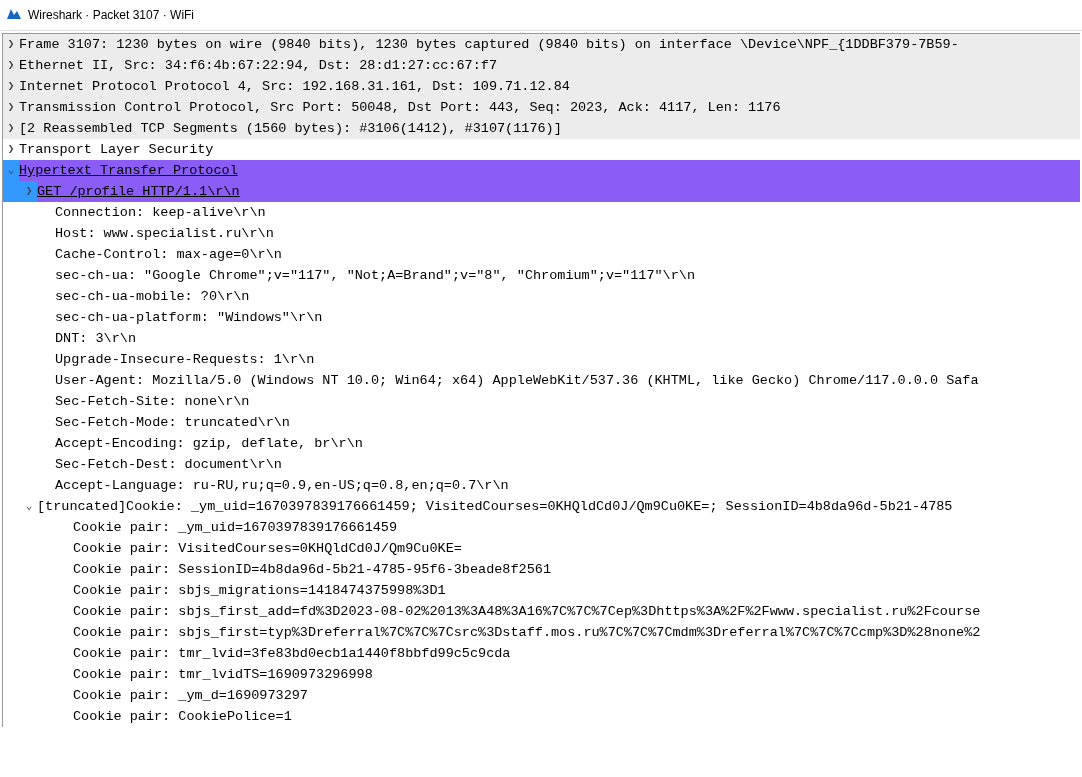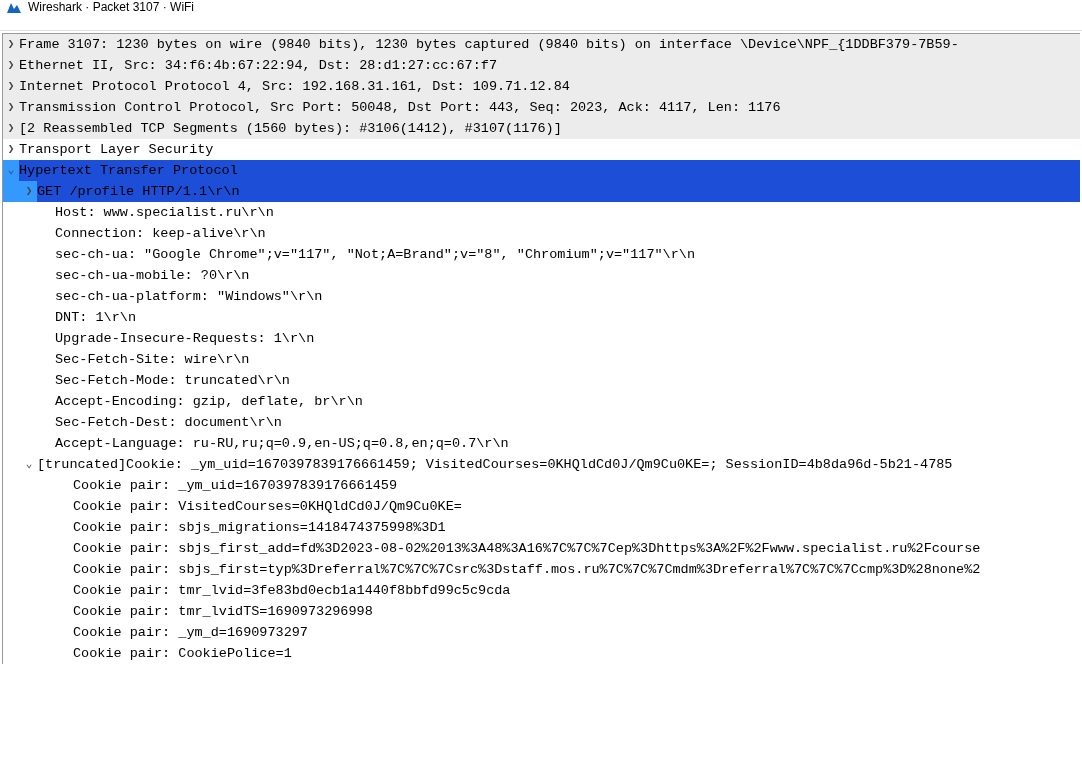--- a/index.html
+++ b/index.html
@@ -1,32 +1,32 @@
 <!DOCTYPE html>
 <html><head>
 <meta charset="utf-8">
 <style>
   html,body{margin:0;padding:0;background:#fff;font-family:"Segoe UI",Arial,sans-serif;font-size:12px;color:#000;}
-  .titlebar{display:flex;align-items:flex-start;height:30px;padding:0 6px;background:#fff;border-bottom:1px solid #e0e0e0;}
+  .titlebar{display:flex;align-items:center;height:30px;padding:0 6px;background:#fff;border-bottom:1px solid #e0e0e0;}
   .titlebar svg{width:16px;height:16px;margin-right:6px;}
   .titlebar .title{font-size:12px;color:#000;}
   .packet-pane{background:#fff;border-top:1px solid #999;border-left:1px solid #999;margin:2px;overflow:hidden;}
   .tree{font-family:Consolas,"Courier New",monospace;font-size:13.5px;line-height:21px;white-space:nowrap;}
   .row{display:flex;align-items:flex-start;}
   .toggle{display:inline-block;width:16px;text-align:center;color:#444;font-size:11px;cursor:pointer;user-select:none;position:relative;top:0;}
   .toggle.none{visibility:hidden;}
   .ind{display:inline-block;}
   .i0{width:0;}
   .i1{width:18px;}
   .i2{width:36px;}
   .i3{width:54px;}
   .label{display:inline-block;flex:1 1 auto;padding-right:20px;}
   .block-grey{background:#ececec;}
   .hl{background:#3399ff;}
-  .hl .label{background:#1d4ed8;}
+  .hl .label{background:#8b5cf6;text-decoration:underline;}
 </style>
 </head>
 <body>
 
 <div class="titlebar">
   <span>
     <svg viewBox="0 0 16 16">
         <path d="M1 13 L5 3 L8 9 L11 5 L15 13 Z" fill="#1565c0"></path>
       </svg>
   </span>
@@ -77,56 +77,66 @@
     <div class="row hl">
       <span class="ind i1"></span>
       <span class="toggle">❯</span>
       <span class="label">GET /profile HTTP/1.1\r\n</span>
     </div>
 
     <div id="headers">
         <div class="row">
           <span class="ind i2"></span>
           <span class="toggle none">❯</span>
+          <span class="label">Connection: keep-alive\r\n</span>
+        </div>
+        <div class="row">
+          <span class="ind i2"></span>
+          <span class="toggle none">❯</span>
           <span class="label">Host: www.specialist.ru\r\n</span>
         </div>
         <div class="row">
           <span class="ind i2"></span>
           <span class="toggle none">❯</span>
-          <span class="label">Connection: keep-alive\r\n</span>
+          <span class="label">Cache-Control: max-age=0\r\n</span>
         </div>
         <div class="row">
           <span class="ind i2"></span>
           <span class="toggle none">❯</span>
           <span class="label">sec-ch-ua: "Google Chrome";v="117", "Not;A=Brand";v="8", "Chromium";v="117"\r\n</span>
         </div>
         <div class="row">
           <span class="ind i2"></span>
           <span class="toggle none">❯</span>
           <span class="label">sec-ch-ua-mobile: ?0\r\n</span>
         </div>
         <div class="row">
           <span class="ind i2"></span>
           <span class="toggle none">❯</span>
           <span class="label">sec-ch-ua-platform: "Windows"\r\n</span>
         </div>
         <div class="row">
           <span class="ind i2"></span>
           <span class="toggle none">❯</span>
-          <span class="label">DNT: 1\r\n</span>
+          <span class="label">DNT: 3\r\n</span>
         </div>
         <div class="row">
           <span class="ind i2"></span>
           <span class="toggle none">❯</span>
           <span class="label">Upgrade-Insecure-Requests: 1\r\n</span>
         </div>
         <div class="row">
           <span class="ind i2"></span>
           <span class="toggle none">❯</span>
-          <span class="label">Sec-Fetch-Site: wire\r\n</span>
+          <span class="label">User-Agent: Mozilla/5.0 (Windows NT 10.0; Win64; x64) AppleWebKit/537.36 (KHTML, like Gecko) Chrome/117.0.0.0 Safa</span>
+        </div>
+        <div class="row">
+          <span class="ind i2"></span>
+          <span class="toggle none">❯</span>
+          <span class="label">Sec-Fetch-Site: none\r\n</span>
         </div>
         <div class="row">
           <span class="ind i2"></span>
           <span class="toggle none">❯</span>
           <span class="label">Sec-Fetch-Mode: truncated\r\n</span>
         </div>
         <div class="row">
           <span class="ind i2"></span>
           <span class="toggle none">❯</span>
           <span class="label">Accept-Encoding: gzip, deflate, br\r\n</span>
@@ -156,20 +166,25 @@
           <span class="label">Cookie pair: _ym_uid=1670397839176661459</span>
         </div>
         <div class="row">
           <span class="ind i3"></span>
           <span class="toggle none">❯</span>
           <span class="label">Cookie pair: VisitedCourses=0KHQldCd0J/Qm9Cu0KE=</span>
         </div>
         <div class="row">
           <span class="ind i3"></span>
           <span class="toggle none">❯</span>
+          <span class="label">Cookie pair: SessionID=4b8da96d-5b21-4785-95f6-3beade8f2561</span>
+        </div>
+        <div class="row">
+          <span class="ind i3"></span>
+          <span class="toggle none">❯</span>
           <span class="label">Cookie pair: sbjs_migrations=1418474375998%3D1</span>
         </div>
         <div class="row">
           <span class="ind i3"></span>
           <span class="toggle none">❯</span>
           <span class="label">Cookie pair: sbjs_first_add=fd%3D2023-08-02%2013%3A48%3A16%7C%7C%7Cep%3Dhttps%3A%2F%2Fwww.specialist.ru%2Fcourse</span>
         </div>
         <div class="row">
           <span class="ind i3"></span>
           <span class="toggle none">❯</span>

